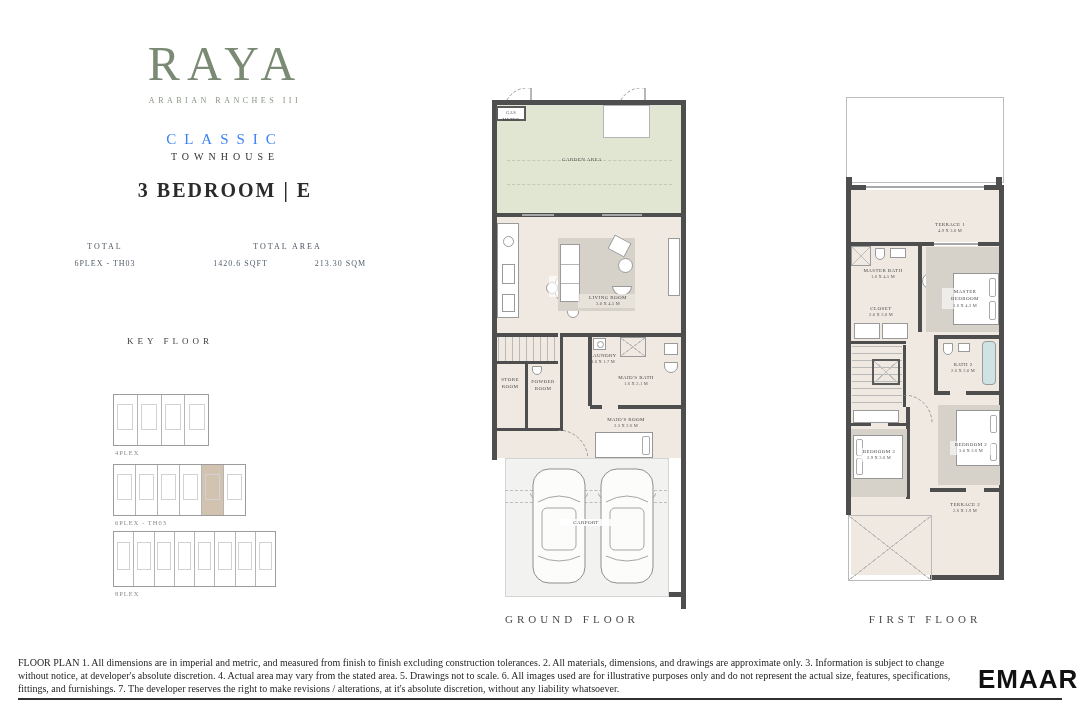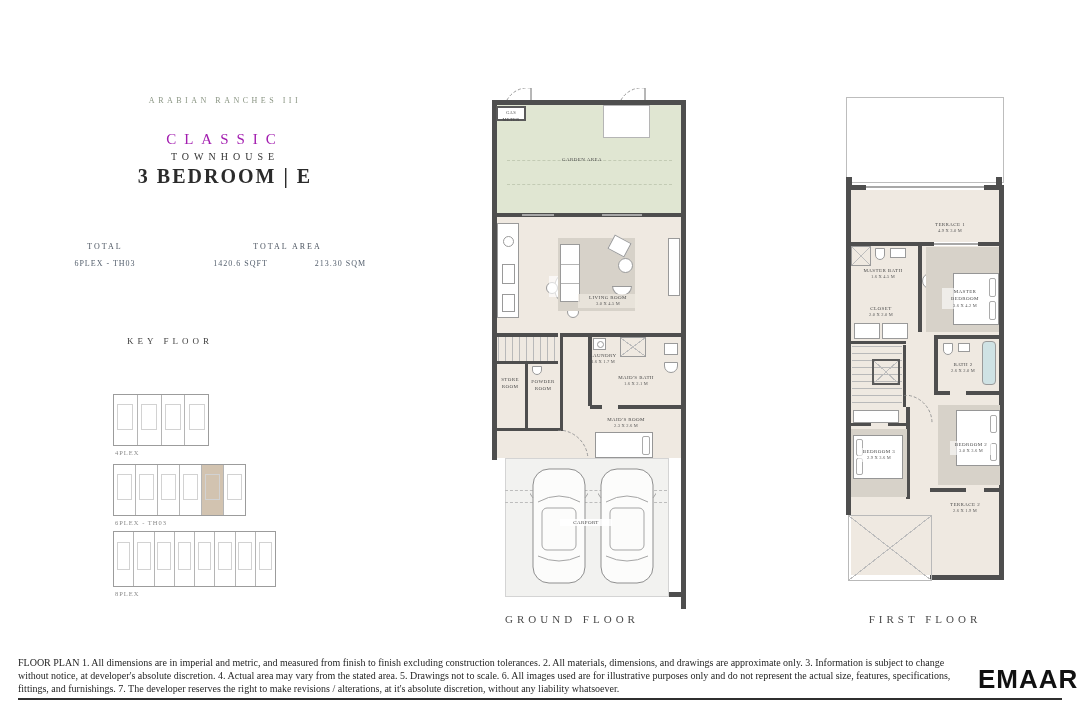--- a/index.html
+++ b/index.html
@@ -3,21 +3,21 @@
 <meta charset="utf-8">
 <style>
   html,body{margin:0;padding:0;background:#fff;}
   #page{position:relative;width:1080px;height:720px;background:#fff;overflow:hidden;
         font-family:"Liberation Serif",serif;color:#333;}
   .abs{position:absolute;}
   .ctr{text-align:center;}
   
   .logo{font-size:48px;letter-spacing:7px;color:#7b8a74;font-weight:400;}
   .logosub{font-size:8px;letter-spacing:3.5px;color:#8a9583;}
-  .t-classic{font-size:15px;letter-spacing:8px;color:#a21caf;}
+  .t-classic{font-size:15px;letter-spacing:8px;color:#3b82f6;}
   .t-town{font-size:10px;letter-spacing:5px;color:#333;}
   .t-bed{font-size:20px;letter-spacing:2px;color:#2b2b2b;font-weight:600;}
   .spec-l{font-size:8px;letter-spacing:2px;color:#4c5561;}
   .spec-v{font-size:8px;letter-spacing:1px;color:#55606e;}
   .kp-title{font-size:9px;letter-spacing:4px;color:#3e3e3e;}
   
   .kp{border:1px solid #9c9c9c;display:flex;background:#fff;}
   .kp-cell{flex:1;border-right:1px solid #b5b5b5;position:relative;}
   .kp-cell:last-child{border-right:none;}
   .kp-inner{position:absolute;left:15%;right:15%;top:18%;bottom:30%;border:1px solid #d2d2d2;}
@@ -46,25 +46,26 @@
   .emaar{font-family:"Liberation Sans",sans-serif;font-size:26px;letter-spacing:1px;font-weight:600;color:#111;}
   .pillow{position:absolute;background:#fff;border:1px solid #ababab;border-radius:2px;box-sizing:border-box;}
   .bed{position:absolute;background:#fff;border:1px solid #969696;box-sizing:border-box;}
   svg{display:block;}
 </style>
 </head>
 <body>
 
 <div id="page">
 
+  <div class="abs ctr logo" style="left:130px;top:36px;width:190px;">RAYA</div>
   <div class="abs ctr logosub" style="left:110px;top:96px;width:230px;">ARABIAN RANCHES III</div>
 
   <div class="abs ctr t-classic" style="left:110px;top:131px;width:230px;">CLASSIC</div>
   <div class="abs ctr t-town" style="left:110px;top:151px;width:230px;">TOWNHOUSE</div>
-  <div class="abs ctr t-bed" style="left:90px;top:165px;width:270px;">3 BEDROOM | E</div>
+  <div class="abs ctr t-bed" style="left:90px;top:179px;width:270px;">3 BEDROOM | E</div>
 
   <div class="abs ctr spec-l" style="left:60px;top:242px;width:90px;">TOTAL</div>
   <div class="abs ctr spec-v" style="left:45px;top:259px;width:120px;">6PLEX - TH03</div>
   <div class="abs ctr spec-l" style="left:225px;top:242px;width:125px;">TOTAL AREA</div>
   <div class="abs ctr spec-v" style="left:198px;top:259px;width:85px;">1420.6 SQFT</div>
   <div class="abs ctr spec-v" style="left:298px;top:259px;width:85px;">213.30 SQM</div>
 
   <div class="abs ctr kp-title" style="left:120px;top:336px;width:100px;">KEY FLOOR</div>
 
   <div class="abs kp" style="left:113px;top:394px;width:94px;height:50px;">

